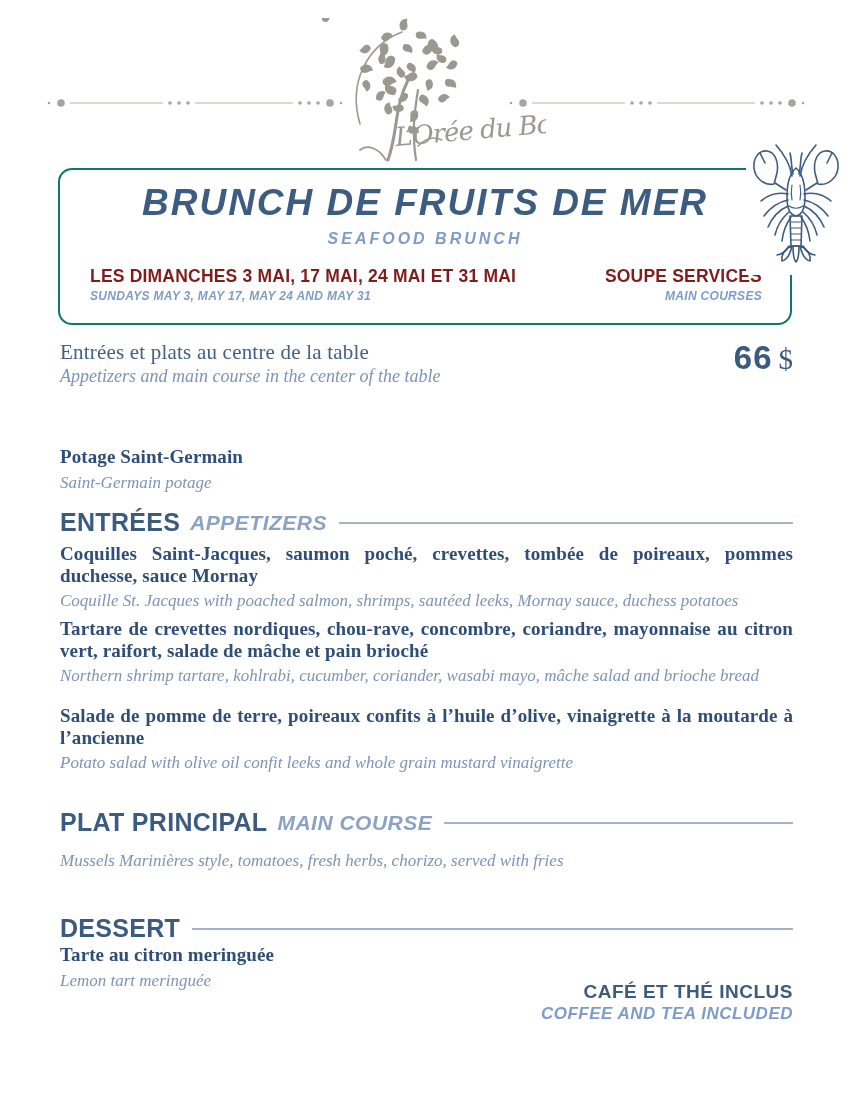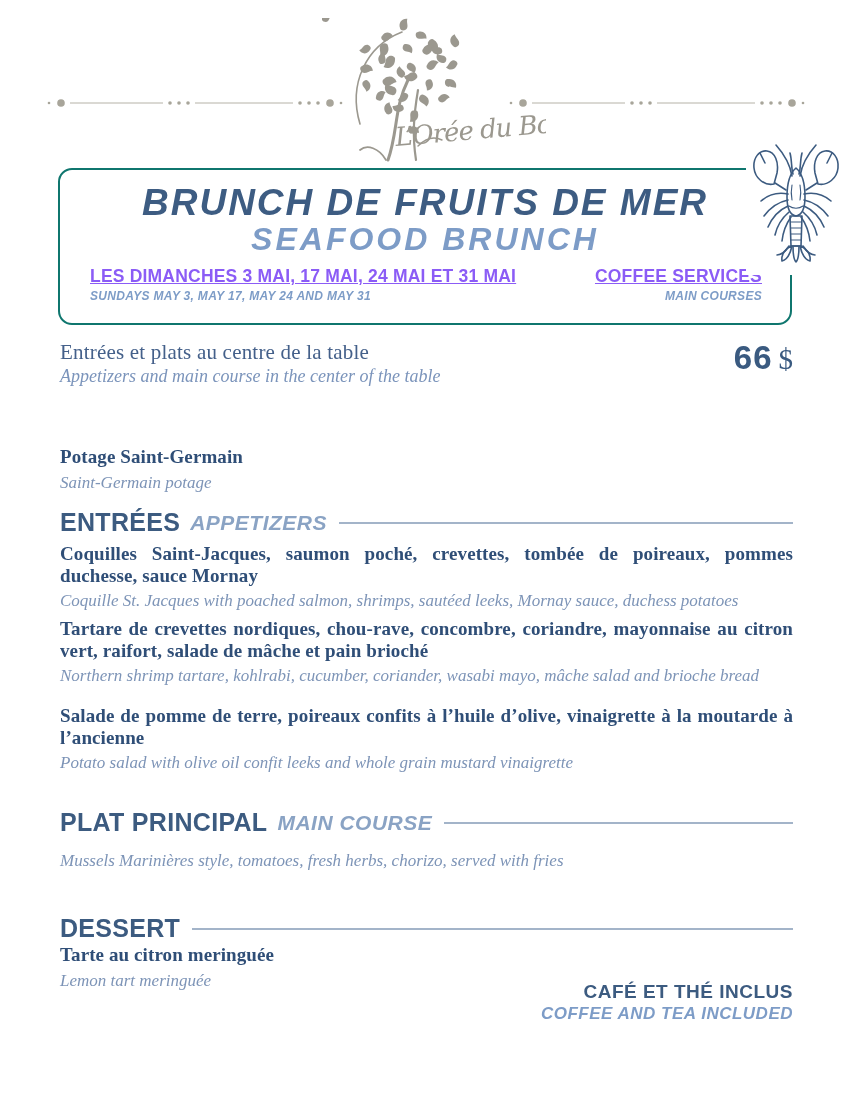--- a/index.html
+++ b/index.html
@@ -23,27 +23,27 @@
     left:58px; top:168px; width:734px; height:157px;
     border:2px solid #0f766e; border-radius:14px; z-index:1;
     padding-top:11px;
   }
   .hbox-title {
     text-align:center; font-style:italic; font-weight:bold;
     font-size:37px; line-height:44px; letter-spacing:2px; color:#3d5c82;
   }
   .hbox-sub {
     text-align:center; font-style:italic; font-weight:bold;
-    font-size:32px; line-height:28px; letter-spacing:3px; color:#7d9cc7;
+    font-size:16px; line-height:28px; letter-spacing:3px; color:#7d9cc7;
   }
   .hbox-row {
     margin-top:13px; display:flex; justify-content:space-between;
     padding:0 28px 0 30px;
   }
-  .fr-line { font-weight:bold; font-size:17.5px; line-height:21px; color:#8b5cf6; letter-spacing:.2px;text-decoration:underline; }
+  .fr-line { font-weight:bold; font-size:17.5px; line-height:21px; color:#7f1d1d; letter-spacing:.2px; }
   .en-line { font-style:italic; font-weight:bold; font-size:12px; line-height:19px; color:#7d9cc7; letter-spacing:.3px; }
   .hbox-right { text-align:right; }
 
   
   .lobster { left:746px; top:142px; width:100px; height:133px; background:#ffffff; z-index:3; }
 
   
   .intro { left:60px; top:340px; width:580px;font-family:Liberation Serif, serif; }
   .intro-fr { font-size:21px; line-height:25px; color:#44608a; letter-spacing:.2px; }
   .intro-en { font-style:italic; font-size:18px; line-height:22px; color:#7b94bb; }
@@ -169,21 +169,21 @@
 
   <div class="abs hbox">
     <div class="hbox-title">BRUNCH DE FRUITS DE MER</div>
     <div class="hbox-sub">SEAFOOD BRUNCH</div>
     <div class="hbox-row">
       <div class="hbox-left">
         <div class="fr-line">LES DIMANCHES 3 MAI, 17 MAI, 24 MAI ET 31 MAI</div>
         <div class="en-line">SUNDAYS MAY 3, MAY 17, MAY 24 AND MAY 31</div>
       </div>
       <div class="hbox-right">
-        <div class="fr-line">COFFEE SERVICES</div>
+        <div class="fr-line">SOUPE SERVICES</div>
         <div class="en-line">MAIN COURSES</div>
       </div>
     </div>
   </div>
 
   <div class="abs lobster">
     <svg viewBox="0 0 100 133">
       <g fill="none" stroke="#3c5b80" stroke-width="1.6" stroke-linecap="round" stroke-linejoin="round">
 
         <path d="M46,34 C44,22 38,12 30,3"></path>

